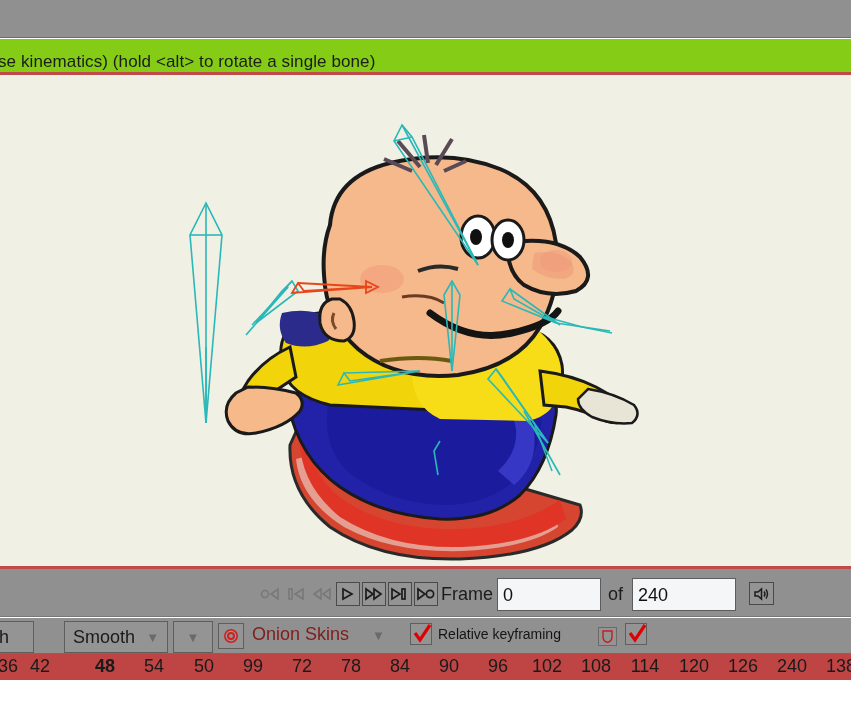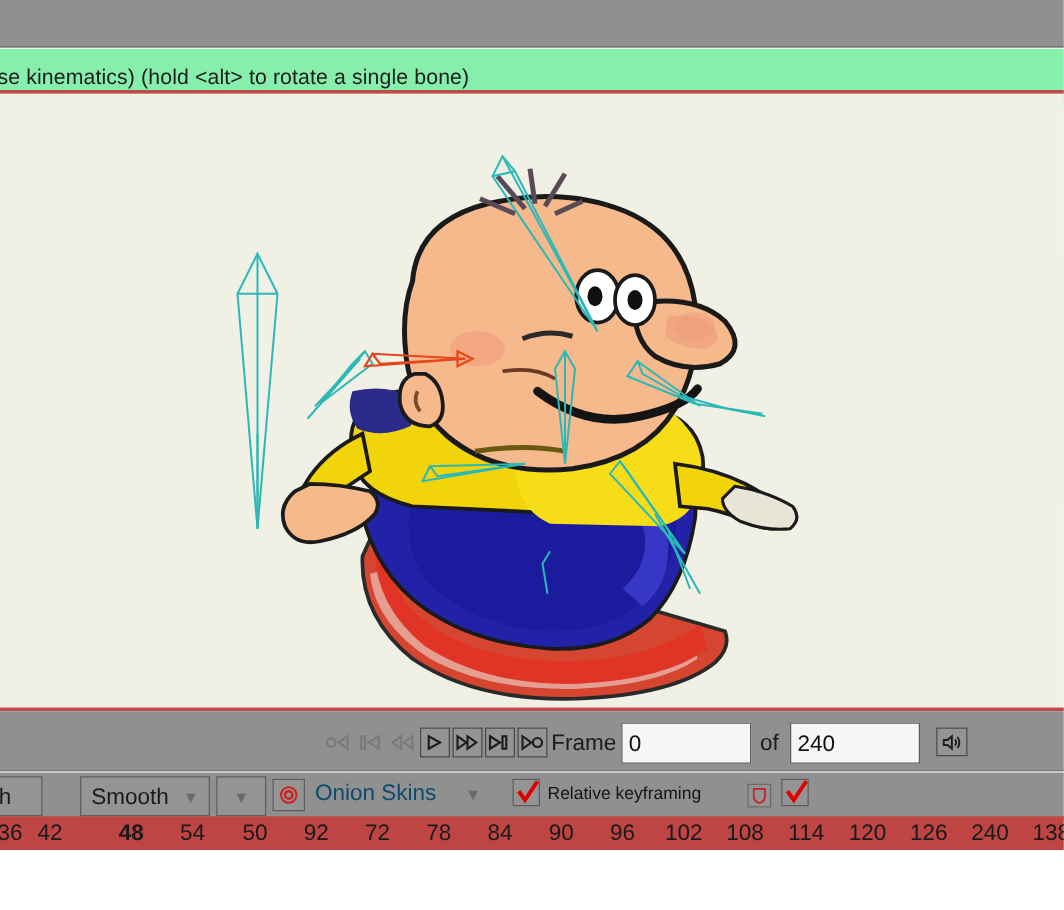--- a/index.html
+++ b/index.html
@@ -28,21 +28,21 @@
     background: #909090;
     border-bottom: 1px solid #6e6e6e;
     box-sizing: border-box;
   }
 
   
   .status-bar {
     position: absolute;
     left: 0; top: 39px;
     width: 851px; height: 46px;
-    background: #86efac;
+    background: #84cc16;
     box-sizing: border-box;
     display: flex;
     align-items: center;
   }
   .status-text {
     font-size: 17px;
     color: #1c1c1c;
     white-space: nowrap;
     margin-left: -2px;
     letter-spacing: 0.1px;
@@ -166,21 +166,21 @@
   }
   .caret {
     color: #6a6a6a;
     font-size: 13px;
     line-height: 1;
   }
   .onion {
     position: absolute;
     left: 252px; top: 624px;
     font-size: 18px;
-    color: #0c4a6e;
+    color: #7f1d1d;
   }
   .onion-caret {
     position: absolute;
     left: 372px; top: 628px;
     color: #6a6a6a;
     font-size: 13px;
   }
   .checkbox-group {
     position: absolute;
     display: flex;
@@ -458,21 +458,21 @@
   </div>
 
   <div class="rule-red above-ruler"></div>
 
   <div class="ruler" id="ruler">
       <span class="tick-label" style="left: 8px;">36</span>
       <span class="tick-label" style="left: 40px;">42</span>
       <span class="tick-label" style="left: 105px; font-weight: bold;">48</span>
       <span class="tick-label" style="left: 154px;">54</span>
       <span class="tick-label" style="left: 204px;">50</span>
-      <span class="tick-label" style="left: 253px;">92</span>
+      <span class="tick-label" style="left: 253px;">99</span>
       <span class="tick-label" style="left: 302px;">72</span>
       <span class="tick-label" style="left: 351px;">78</span>
       <span class="tick-label" style="left: 400px;">84</span>
       <span class="tick-label" style="left: 449px;">90</span>
       <span class="tick-label" style="left: 498px;">96</span>
       <span class="tick-label" style="left: 547px;">102</span>
       <span class="tick-label" style="left: 596px;">108</span>
       <span class="tick-label" style="left: 645px;">114</span>
       <span class="tick-label" style="left: 694px;">120</span>
       <span class="tick-label" style="left: 743px;">126</span>

